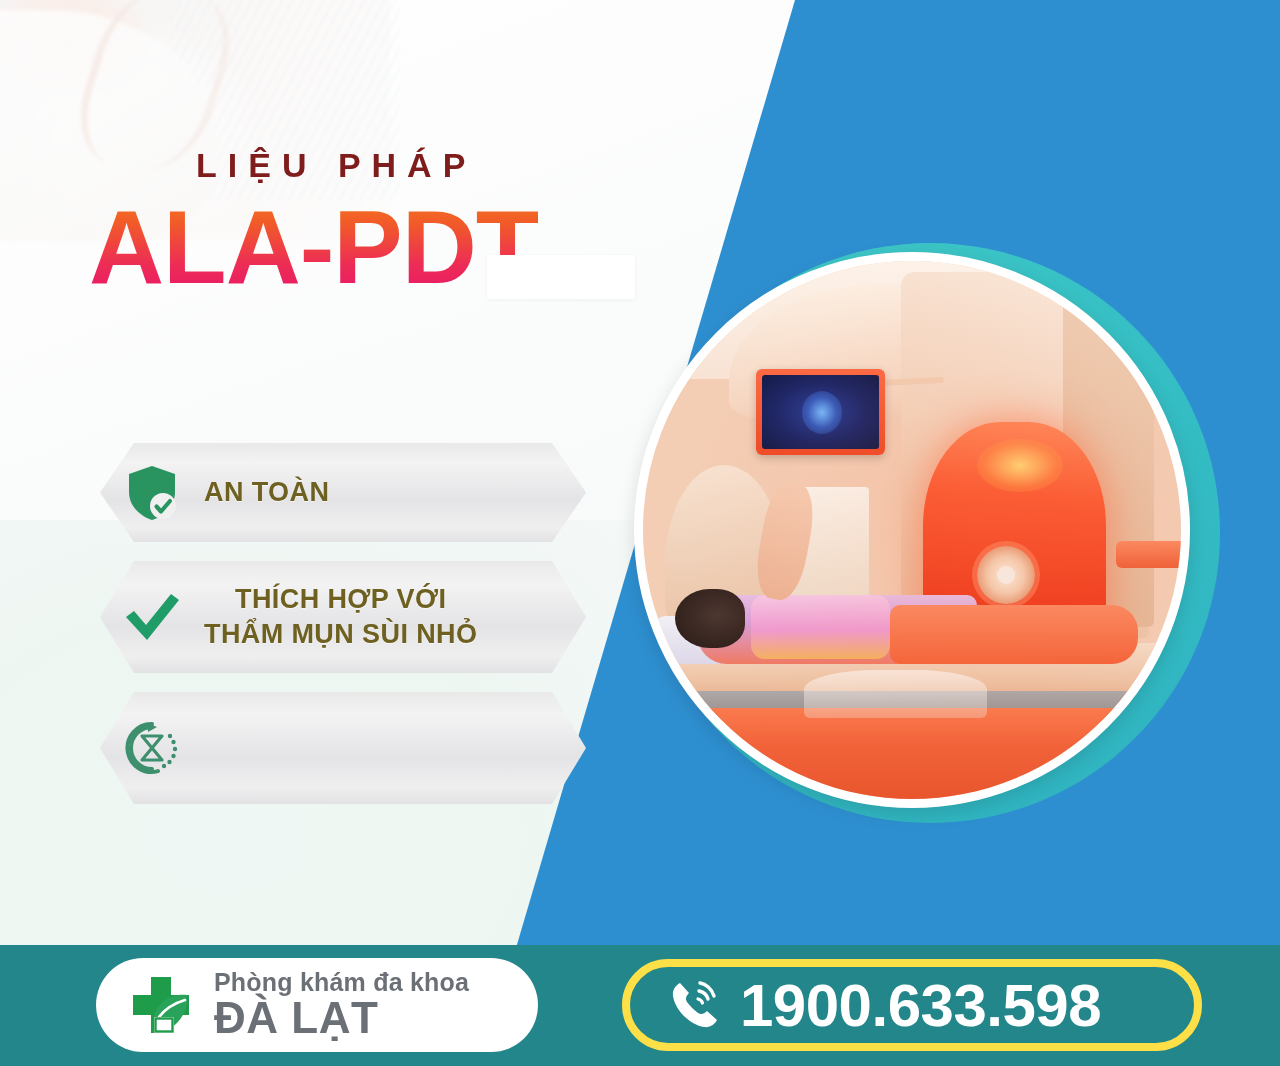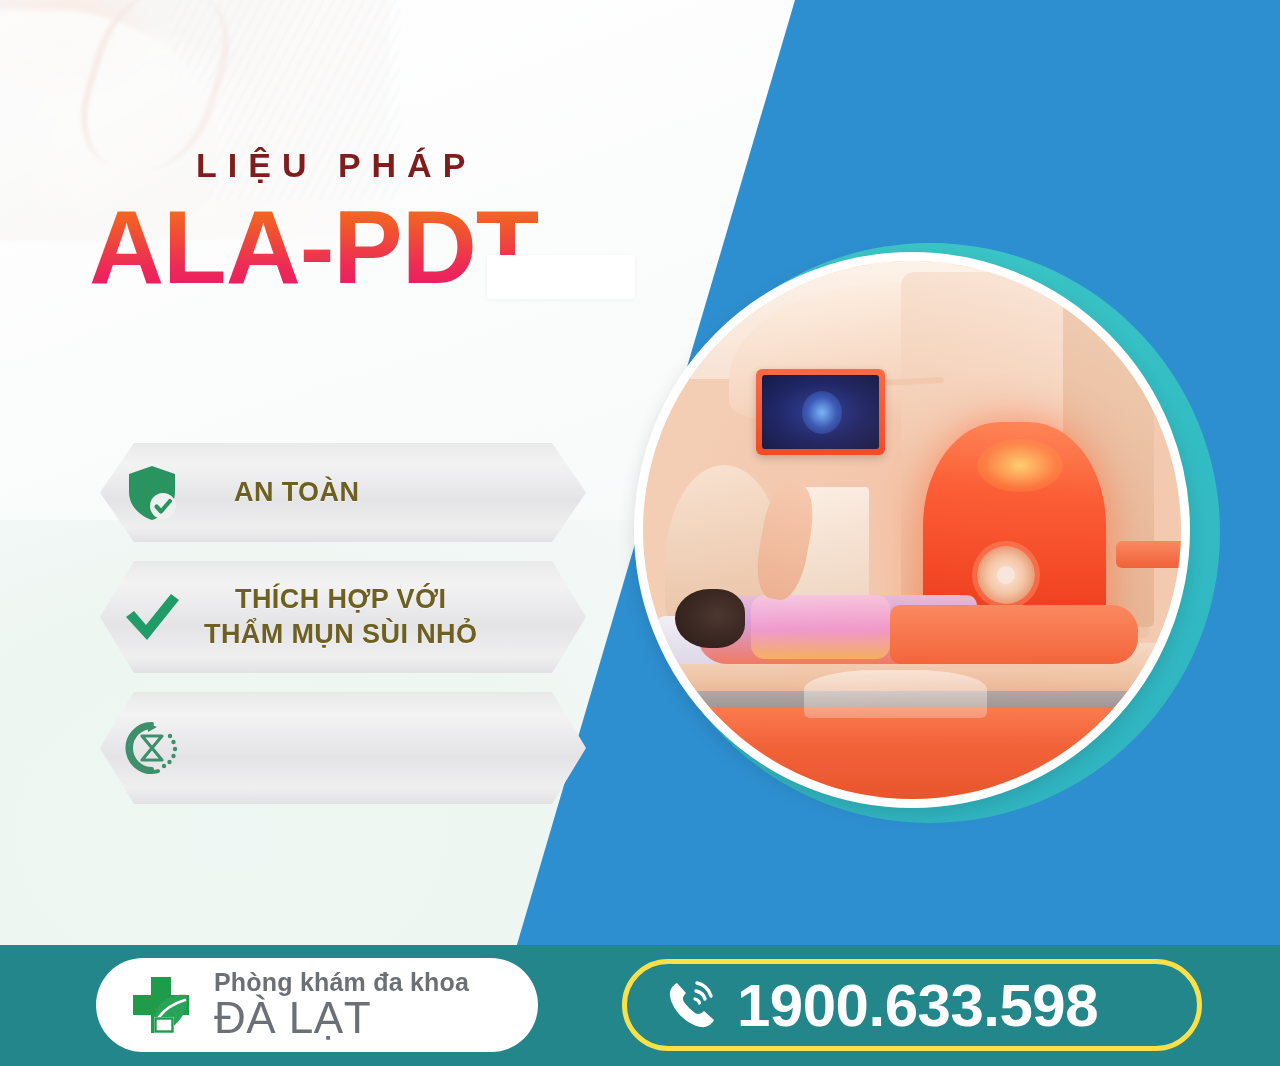--- a/index.html
+++ b/index.html
@@ -85,21 +85,21 @@
   .features { position:absolute; left:100px; top:443px; width:500px; }
   .badge {
     position:relative;
     width:486px;
     background:linear-gradient(180deg,#e9e9ea 0%, #f3f3f4 20%, #e4e4e6 58%, #efeff0 85%, #e2e2e4 100%);
     clip-path:polygon(34px 0, 452px 0, 486px 50%, 452px 100%, 34px 100%, 0 50%);
     display:flex; align-items:center;
     filter:drop-shadow(0 3px 4px rgba(120,135,130,.28));
     margin-bottom:19px;
   }
-  .badge.h1 { height:99px;gap:30px; }
+  .badge.h1 { height:99px; }
   .badge.h2 { height:112px;text-align:center; }
   .badge-icon {
     width:104px; flex:0 0 104px;
     display:flex; align-items:center; justify-content:center;
   }
   .badge-text {
     font-size:27px; font-weight:700; letter-spacing:.4px;
     color:#6e6020; line-height:1.28;
     text-shadow:0 1px 0 rgba(255,255,255,.55);
   }
@@ -255,25 +255,25 @@
     position:absolute; left:96px; top:13px; width:442px; height:94px;
     background:#ffffff; border-radius:47px;
     display:flex; align-items:center; padding-left:26px;
   }
   .clinic-logo { width:78px; flex:0 0 78px; display:flex; align-items:center; justify-content:center; }
   .clinic-names { margin-left:14px; }
   .clinic-sub {
     font-size:25px; font-weight:700; color:#6b7077; line-height:1.05; letter-spacing:.2px;
   }
   .clinic-main {
-    font-size:44px; font-weight:400; color:#6b7077; line-height:1.02; letter-spacing:.5px; margin-top:1px;
+    font-size:44px; font-weight:700; color:#6b7077; line-height:1.02; letter-spacing:.5px; margin-top:1px;
   }
   .phone-pill {
     position:absolute; left:622px; top:14px; width:580px; height:92px;
-    border:5px solid #fde047; border-radius:46px;
+    border:8px solid #fde047; border-radius:46px;
     display:flex; align-items:center; padding-left:34px;
   }
   .phone-icon { width:62px; flex:0 0 62px; display:flex; align-items:center; justify-content:center; }
   .phone-number {
     font-size:60px; font-weight:700; color:#ffffff; letter-spacing:-.5px; margin-left:14px;
   }
 </style>
 </head>
 <body>
 

